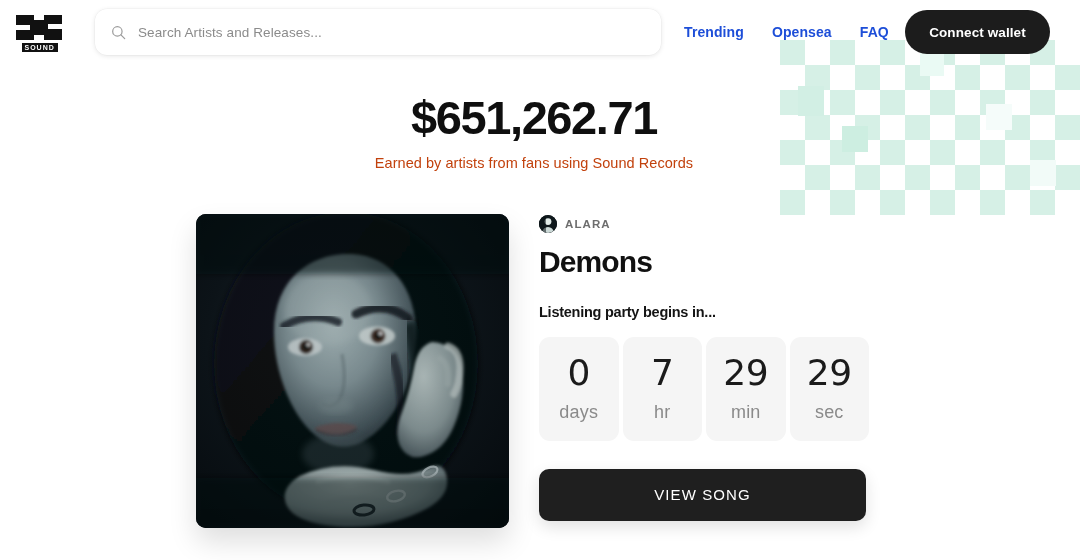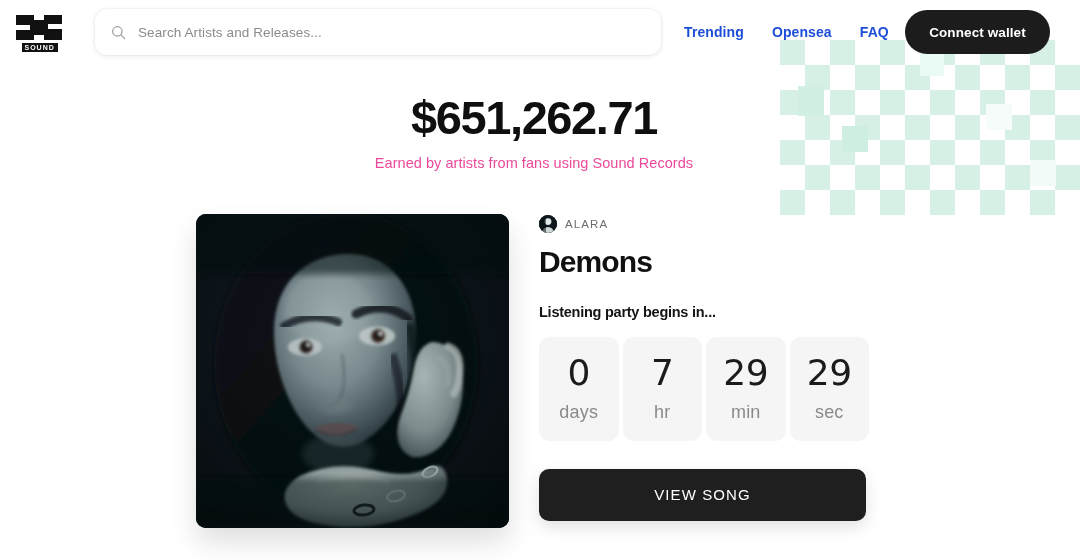--- a/index.html
+++ b/index.html
@@ -127,21 +127,21 @@
     font-size: 47px;
     font-weight: 800;
     letter-spacing: -1.4px;
     color: #0f0f0f;
     line-height: 1.12;
   }
 
   #earnings-caption {
     margin-top: 10px;
     font-size: 14.5px;
-    color: #ec4899;
+    color: #c2410c;
     letter-spacing: 0.05px;
   }
 
   
   #release {
     position: absolute;
     top: 214px;
     left: 196px;
     width: 700px;
     z-index: 2;
@@ -181,21 +181,21 @@
     height: 18px;
     border-radius: 50%;
     overflow: hidden;
     flex: 0 0 auto;
     background: #0d1417;
   }
   #artist-avatar svg { display: block; width: 100%; height: 100%; }
 
   #artist-name {
     font-size: 11.5px;
-    font-weight: 400;
+    font-weight: 700;
     color: #6d6d6d;
     letter-spacing: 1.1px;
   }
 
   #song-title {
     margin-top: 12px;
     font-size: 30px;
     font-weight: 800;
     letter-spacing: -0.9px;
     color: #111;

